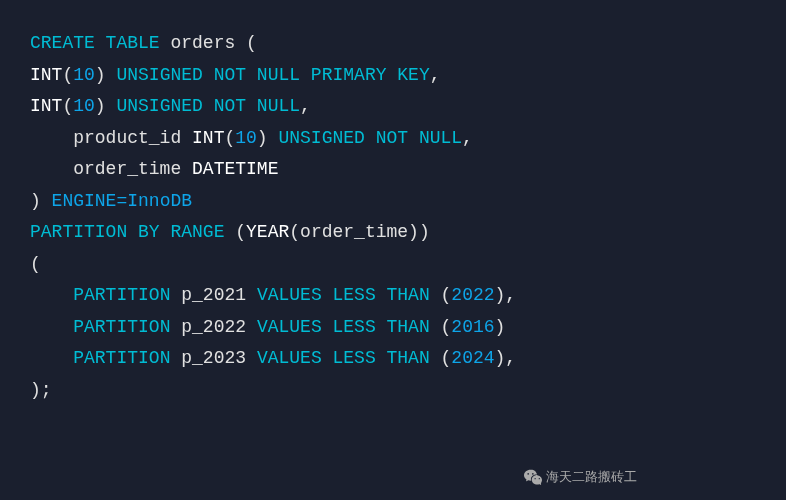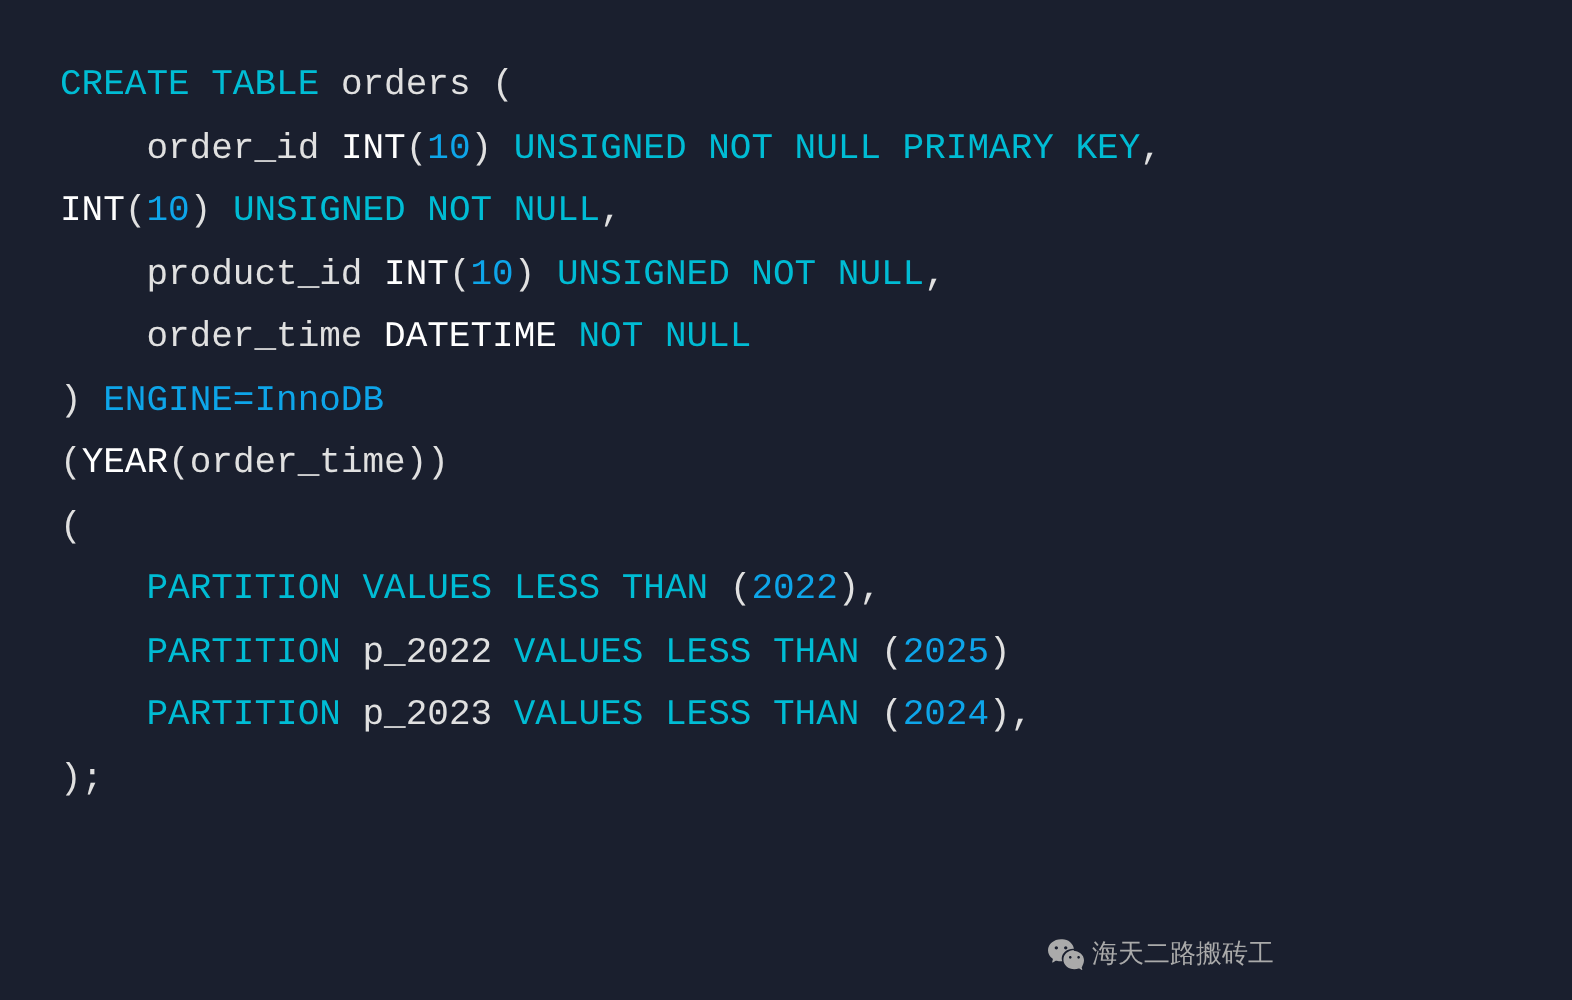--- a/index.html
+++ b/index.html
@@ -67,29 +67,29 @@
       display: inline-block;
     }
   </style>
 </head>
 <body>
 
 <div class="code-container">
 
   <div id="code-block">
       <div class="code-line"><span class="kw-cyan">CREATE TABLE </span><span class="kw-white">orders</span><span class="kw-white"> (</span></div>
-      <div class="code-line"><span class="kw-white">    order_id </span><span class="kw-blue">INT</span><span class="kw-white">(</span><span class="kw-green">10</span><span class="kw-white">) </span><span class="kw-cyan">UNSIGNED NOT NULL PRIMARY KEY</span><span class="kw-white">,</span></div>
+      <div class="code-line"><span class="kw-blue">INT</span><span class="kw-white">(</span><span class="kw-green">10</span><span class="kw-white">) </span><span class="kw-cyan">UNSIGNED NOT NULL PRIMARY KEY</span><span class="kw-white">,</span></div>
       <div class="code-line"><span class="kw-blue">INT</span><span class="kw-white">(</span><span class="kw-green">10</span><span class="kw-white">) </span><span class="kw-cyan">UNSIGNED NOT NULL</span><span class="kw-white">,</span></div>
       <div class="code-line"><span class="kw-white">    product_id </span><span class="kw-blue">INT</span><span class="kw-white">(</span><span class="kw-green">10</span><span class="kw-white">) </span><span class="kw-cyan">UNSIGNED NOT NULL</span><span class="kw-white">,</span></div>
-      <div class="code-line"><span class="kw-white">    order_time </span><span class="kw-blue">DATETIME </span><span class="kw-cyan">NOT NULL</span></div>
+      <div class="code-line"><span class="kw-white">    order_time </span><span class="kw-blue">DATETIME </span></div>
       <div class="code-line"><span class="kw-white">) </span><span class="kw-green">ENGINE=InnoDB</span></div>
-      <div class="code-line"><span class="kw-white">(</span><span class="kw-blue">YEAR</span><span class="kw-white">(</span><span class="kw-white">order_time</span><span class="kw-white">))</span></div>
+      <div class="code-line"><span class="kw-cyan">PARTITION BY RANGE </span><span class="kw-white">(</span><span class="kw-blue">YEAR</span><span class="kw-white">(</span><span class="kw-white">order_time</span><span class="kw-white">))</span></div>
       <div class="code-line"><span class="kw-white">(</span></div>
-      <div class="code-line"><span class="kw-white">    </span><span class="kw-cyan">PARTITION </span><span class="kw-cyan">VALUES LESS THAN </span><span class="kw-white">(</span><span class="kw-green">2022</span><span class="kw-white">),</span></div>
-      <div class="code-line"><span class="kw-white">    </span><span class="kw-cyan">PARTITION </span><span class="kw-white">p_2022 </span><span class="kw-cyan">VALUES LESS THAN </span><span class="kw-white">(</span><span class="kw-green">2025</span><span class="kw-white">)</span></div>
+      <div class="code-line"><span class="kw-white">    </span><span class="kw-cyan">PARTITION </span><span class="kw-white">p_2021 </span><span class="kw-cyan">VALUES LESS THAN </span><span class="kw-white">(</span><span class="kw-green">2022</span><span class="kw-white">),</span></div>
+      <div class="code-line"><span class="kw-white">    </span><span class="kw-cyan">PARTITION </span><span class="kw-white">p_2022 </span><span class="kw-cyan">VALUES LESS THAN </span><span class="kw-white">(</span><span class="kw-green">2016</span><span class="kw-white">)</span></div>
       <div class="code-line"><span class="kw-white">    </span><span class="kw-cyan">PARTITION </span><span class="kw-white">p_2023 </span><span class="kw-cyan">VALUES LESS THAN </span><span class="kw-white">(</span><span class="kw-green">2024</span><span class="kw-white">),</span></div>
       <div class="code-line"><span class="kw-white">);</span></div>
     </div>
 
   <div class="watermark">
     <svg class="wechat-icon" viewBox="0 0 24 24" fill="#aaaaaa">
       <path d="M8.691 2.188C3.891 2.188 0 5.476 0 9.53c0 2.212 1.17 4.203 3.002 5.55a.59.59 0 0 1 .213.665l-.39 1.48c-.019.07-.048.141-.048.213 0 .163.13.295.295.295a.326.326 0 0 0 .167-.054l1.903-1.114a.864.864 0 0 1 .717-.098 10.16 10.16 0 0 0 2.837.403c.276 0 .543-.027.811-.05-.857-2.578.157-4.972 1.932-6.446 1.703-1.415 3.882-1.98 5.853-1.838-.576-3.583-3.898-6.348-7.601-6.348zM5.559 6.796c.61 0 1.103.493 1.103 1.103 0 .61-.494 1.102-1.103 1.102-.61 0-1.104-.492-1.104-1.102 0-.61.494-1.103 1.104-1.103zm6.264 0c.61 0 1.103.493 1.103 1.103 0 .61-.492 1.102-1.103 1.102-.61 0-1.102-.492-1.102-1.102 0-.61.493-1.103 1.102-1.103zm5.8 2.59c-4.056 0-7.343 2.852-7.343 6.37 0 3.52 3.287 6.372 7.342 6.372.966 0 1.888-.17 2.732-.476a.724.724 0 0 1 .586.082l1.547.905a.262.262 0 0 0 .136.044.24.24 0 0 0 .24-.24c0-.058-.023-.115-.04-.173l-.317-1.203a.484.484 0 0 1 .172-.54C23.076 19.41 24 17.85 24 16.126c0-3.518-3.285-6.37-7.377-6.37v.63zm-2.786 3.928c.495 0 .898.4.898.897s-.403.898-.898.898a.899.899 0 0 1-.898-.898c0-.497.4-.897.898-.897zm5.571 0c.498 0 .898.4.898.897s-.4.898-.898.898a.9.9 0 0 1-.9-.898c0-.497.402-.897.9-.897z"></path>
     </svg>
     <span>海天二路搬砖工</span>
   </div>

